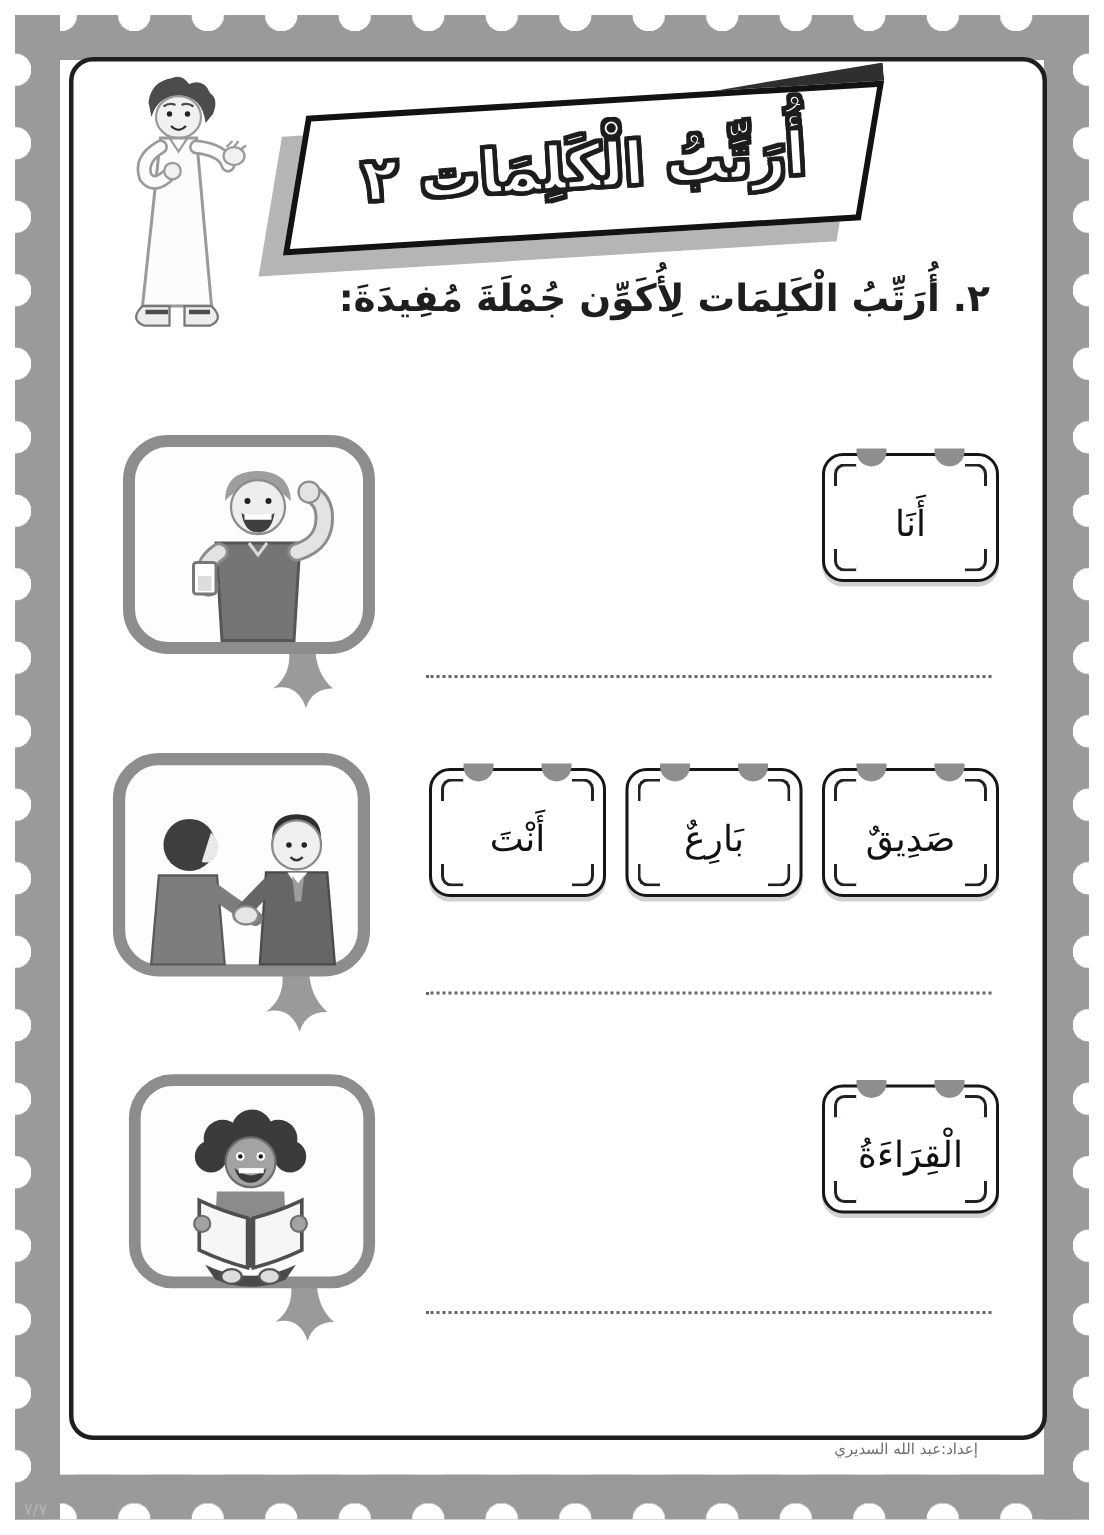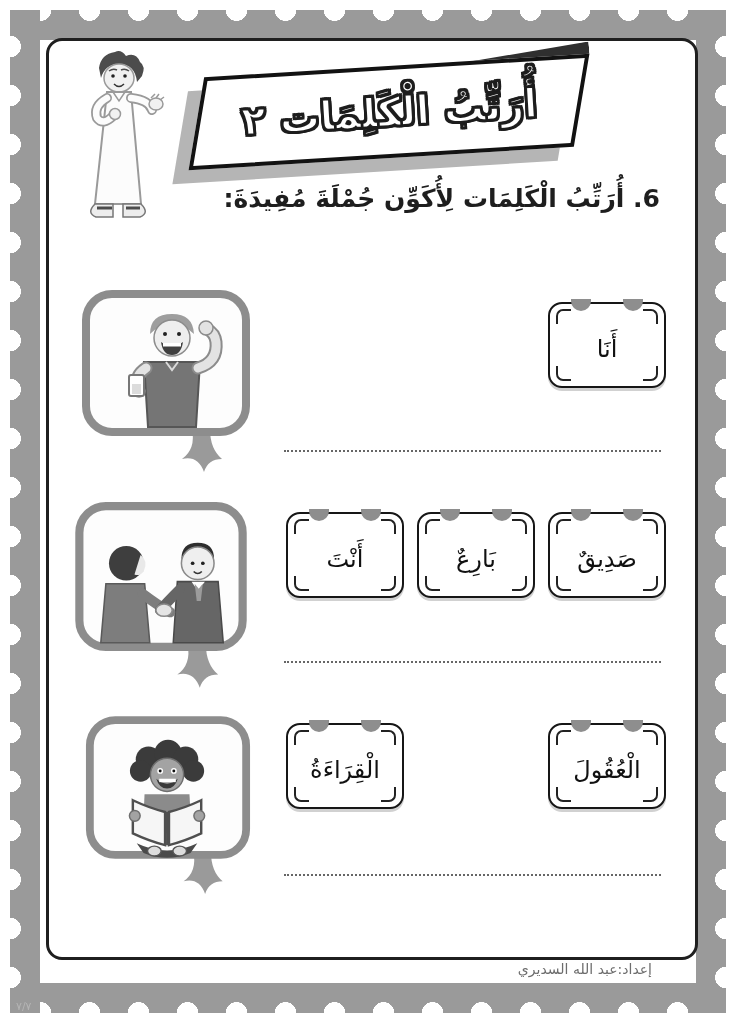--- a/index.html
+++ b/index.html
@@ -57,21 +57,21 @@
   .br-tr{top:5px;right:6px;border-top-width:2.5px;border-right-width:2.5px;border-top-right-radius:7px;}
   .br-bl{bottom:5px;left:6px;border-bottom-width:2.5px;border-left-width:2.5px;border-bottom-left-radius:7px;}
   .br-br{bottom:5px;right:6px;border-bottom-width:2.5px;border-right-width:2.5px;border-bottom-right-radius:7px;}
   .word{direction:rtl;font-size:24px;font-weight:normal;color:#111;padding-top:8px;white-space:nowrap;}
 
   .dotline{position:absolute;left:284px;width:377px;height:0;border-bottom:2px dotted #666;z-index:4;}
 
   .bubble{position:absolute;z-index:4;}
 
   
-  .credit{position:absolute;right:76px;top:960px;direction:rtl;font-size:14px;color:#6d6d6d;
+  .credit{position:absolute;right:76px;top:960px;direction:rtl;font-size:10px;color:#6d6d6d;
     background:#fff;padding:1px 8px;z-index:5;white-space:nowrap;}
   .page-marker{position:absolute;left:16px;top:1000px;font-size:11px;color:#b5b5b5;z-index:6;}
 </style>
 </head>
 <body>
 
 <div class="screen">
 
   <div class="band band-top"></div>
   <div class="band band-bottom"></div>
@@ -101,21 +101,21 @@
       <path d="M40,156 q-9,9 1,13 l17,0 l0,-13 Z" fill="#ededed" stroke="#777" stroke-width="1.5"></path>
       <path d="M86,156 q9,9 -1,13 l-17,0 l0,-13 Z" fill="#ededed" stroke="#777" stroke-width="1.5"></path>
       <path d="M42,160 l15,0 M71,160 l14,0" stroke="#4c4c4c" stroke-width="3"></path>
     </svg>
 
     <div class="swoosh"></div>
     <div class="banner">
       <span class="banner-title">أُرَتِّبُ الْكَلِمَات ٢</span>
     </div>
 
-    <div class="instruction">6. أُرَتِّبُ الْكَلِمَات لِأُكَوِّن جُمْلَةَ مُفِيدَةَ:</div>
+    <div class="instruction">٢. أُرَتِّبُ الْكَلِمَات لِأُكَوِّن جُمْلَةَ مُفِيدَةَ:</div>
 
     <svg class="bubble" style="left:80px;top:288px" width="172" height="196" viewBox="0 0 172 196">
       <path d="M112,141 q4,20 -10,30 q16,-4 22,13 q4,-13 18,-13 q-12,-10 -12,-30 z" fill="#9a9a9a"></path>
       <rect x="6" y="6" width="160" height="138" rx="26" fill="#fdfdfd" stroke="#8d8d8d" stroke-width="8"></rect>
       <path d="M70,46 q0,-20 22,-20 q21,0 22,20 q-10,-10 -22,-9 q-13,-1 -22,9z" fill="#9e9e9e"></path>
       <circle cx="92" cy="50" r="18" fill="#eeeeee" stroke="#8c8c8c" stroke-width="1.5"></circle>
       <circle cx="85" cy="46" r="2" fill="#222"></circle>
         <circle cx="99" cy="46" r="2" fill="#222"></circle>
       <path d="M81,54 q11,8 22,0 q-2,13 -11,13 q-9,0 -11,-13z" fill="#3f3f3f"></path>
       <rect x="83" y="55" width="18" height="3.5" fill="#fff"></rect>
@@ -218,29 +218,20 @@
       <ellipse cx="98" cy="140" rx="7" ry="5" fill="#dddddd" stroke="#555" stroke-width="1.5"></ellipse>
     </svg>
     <div class="cards-row" style="top:723px">
       <div class="card">
         <span class="tab tab-1"></span>
         <span class="tab tab-2"></span>
         <i class="br br-tl"></i>
           <i class="br br-tr"></i>
           <i class="br br-bl"></i>
           <i class="br br-br"></i>
-        <span class="word">الْعُقُولَ</span>
-      </div>
-      <div class="card">
-        <span class="tab tab-1"></span>
-        <span class="tab tab-2"></span>
-        <i class="br br-tl"></i>
-          <i class="br br-tr"></i>
-          <i class="br br-bl"></i>
-          <i class="br br-br"></i>
         <span class="word">الْقِرَاءَةُ</span>
       </div>
     </div>
     <div class="dotline" style="top:874px"></div>
 
     <div class="credit">إعداد:عبد الله السديري</div>
     <div class="page-marker">٧/٧</div>
 
   </div>
 </div>

